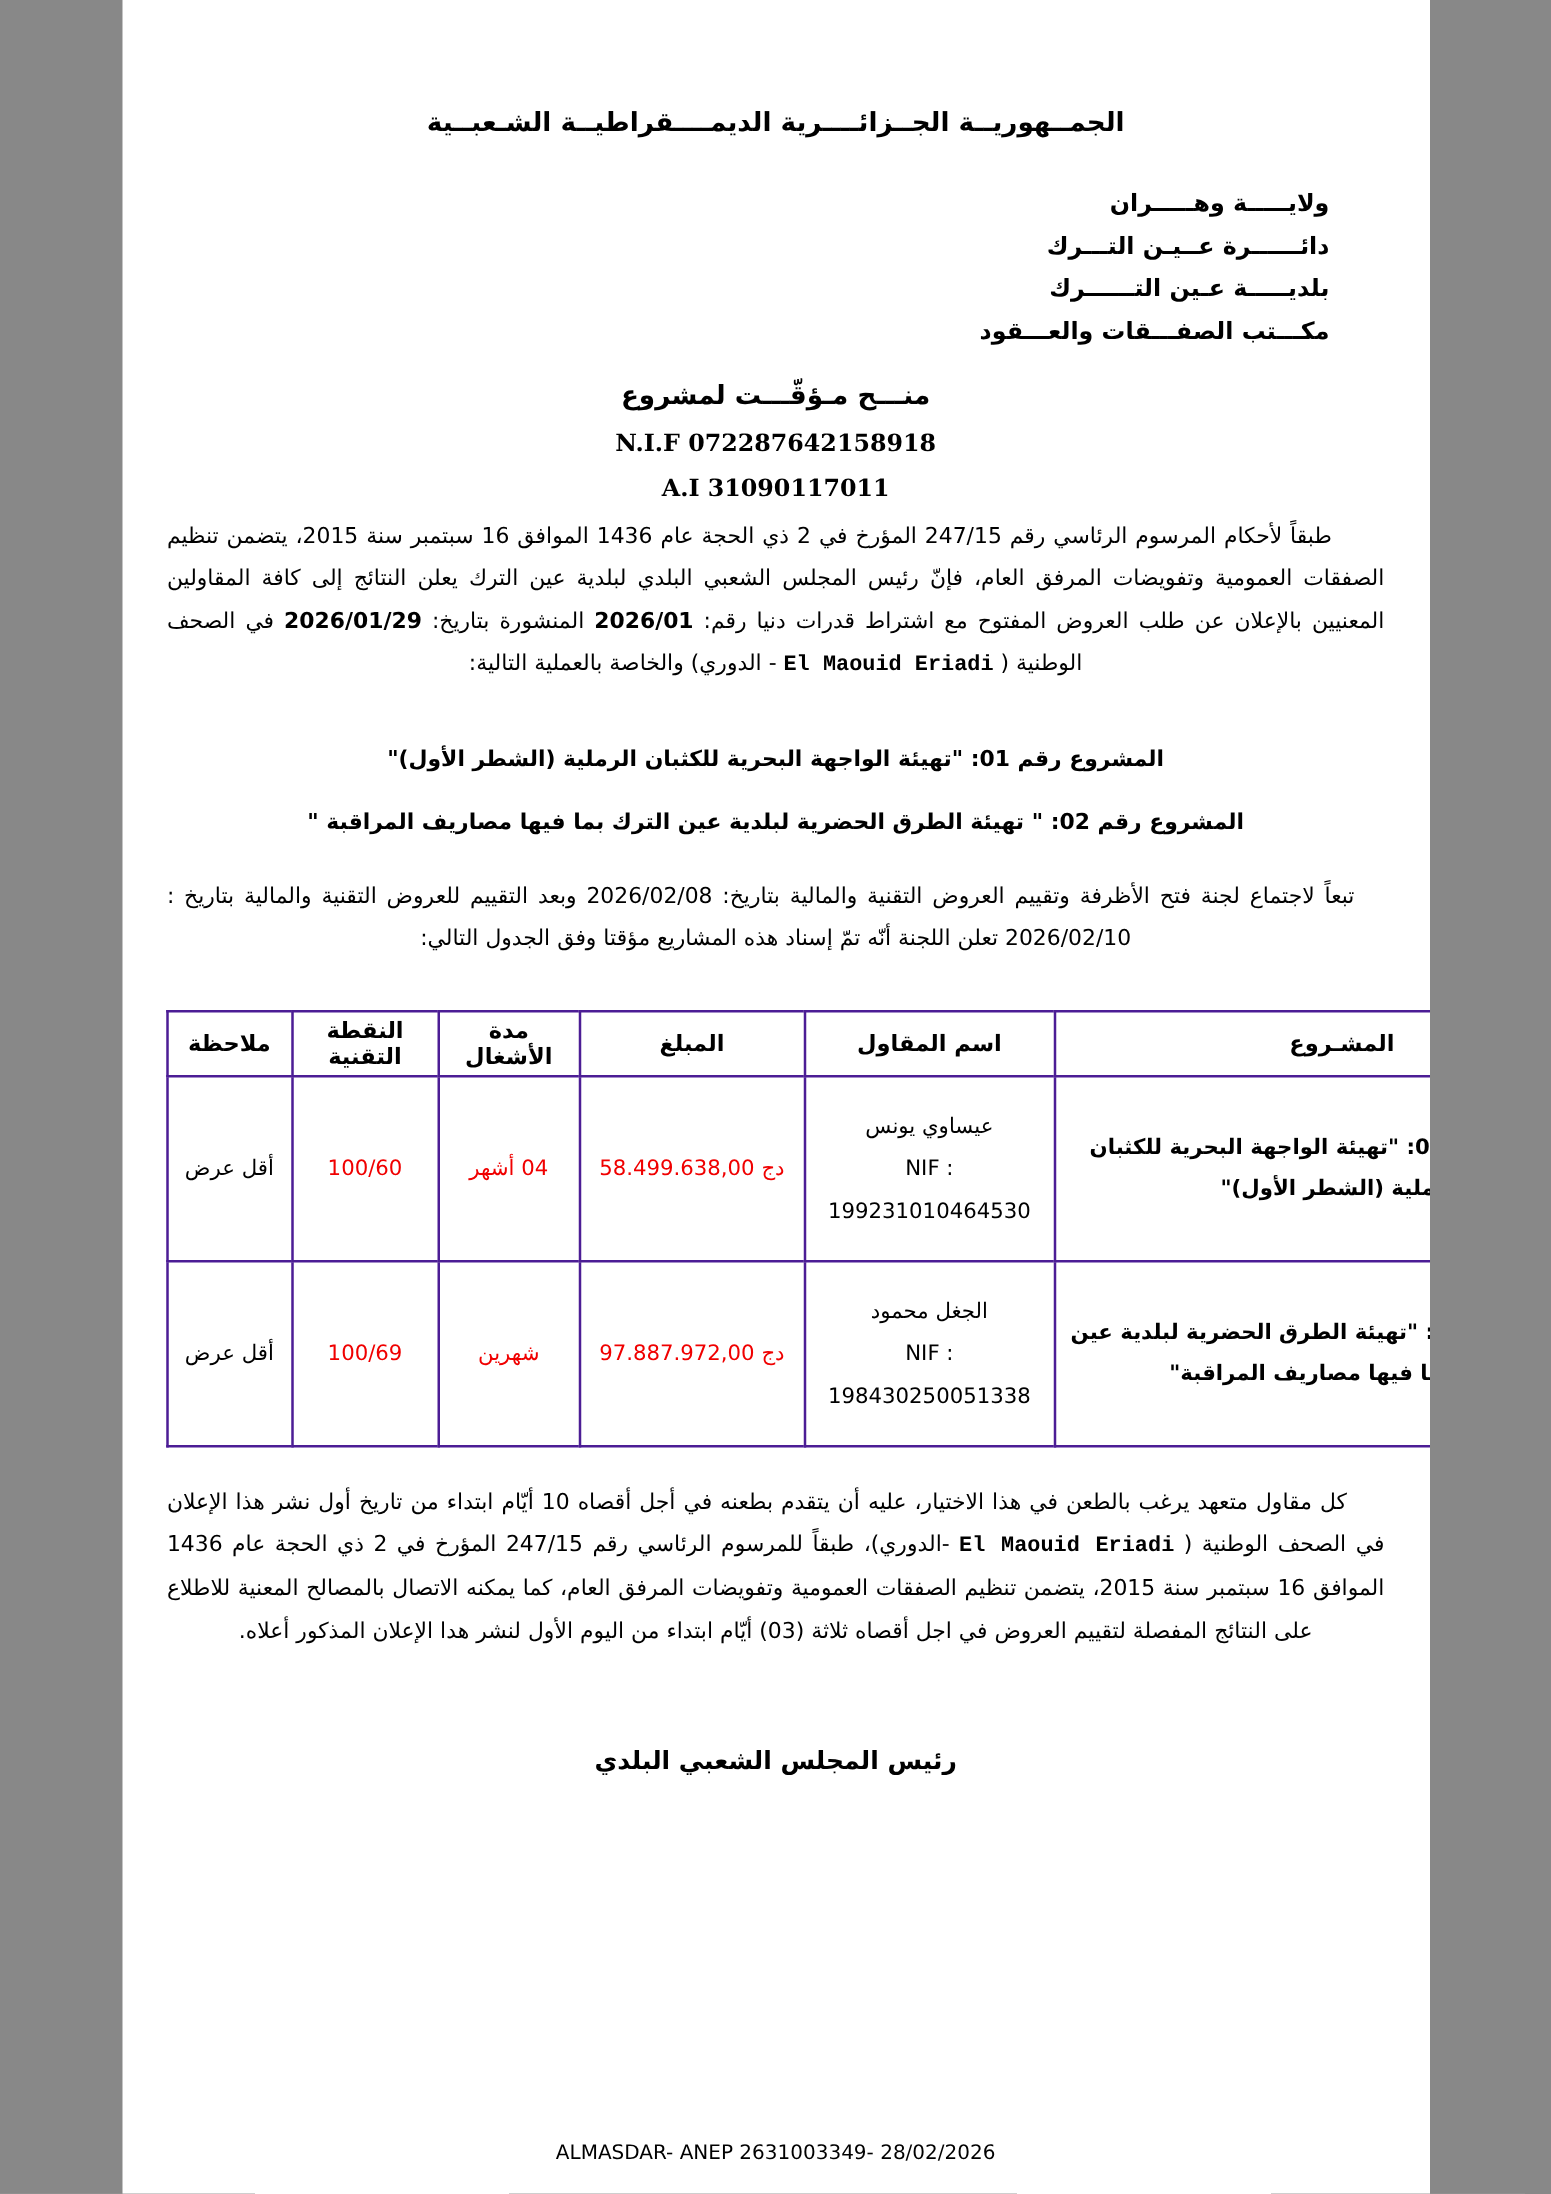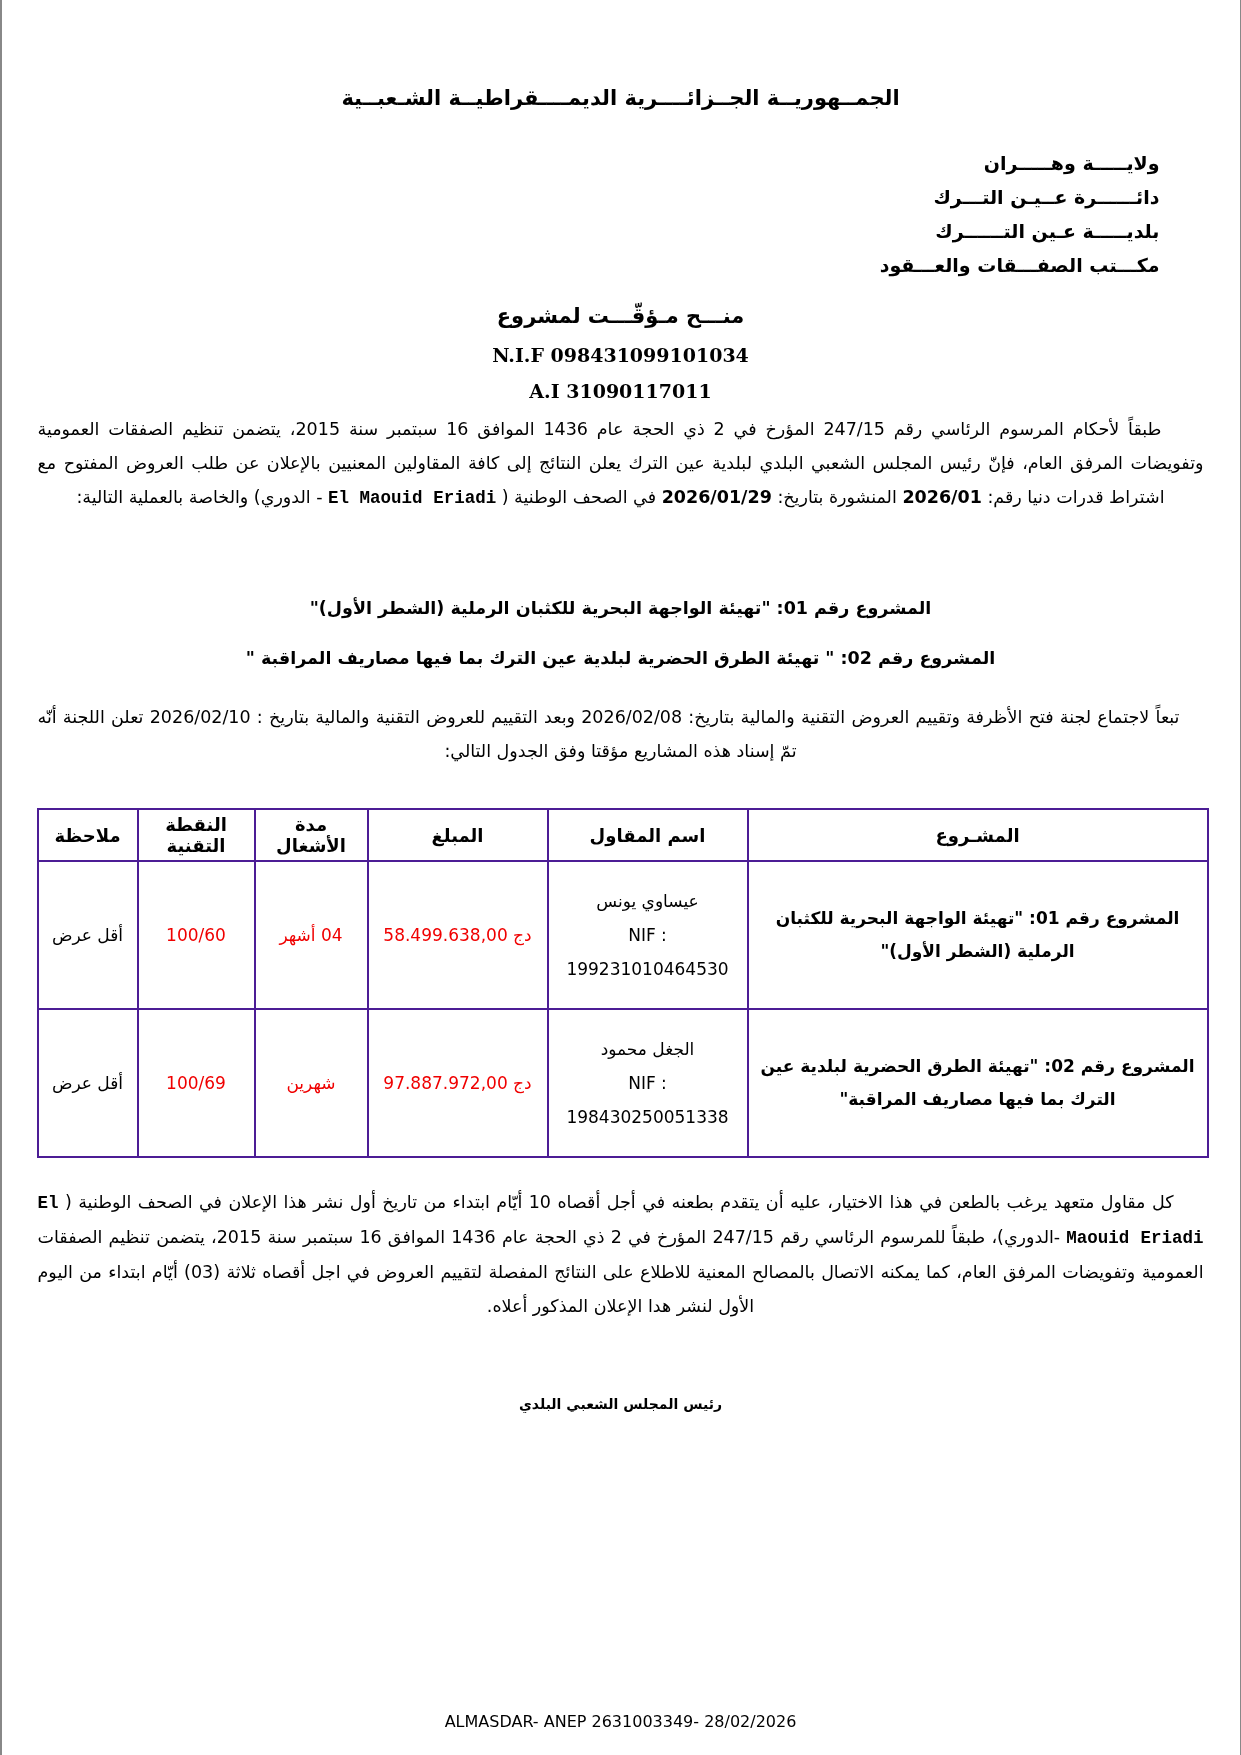--- a/index.html
+++ b/index.html
@@ -1,18 +1,18 @@
 <!DOCTYPE html>
 <html style="--highlight_red: #f00000; --text: #000000; --paper: #ffffff;"><head>
 <meta charset="utf-8">
 <style>
   html, body { margin:0; padding:0; background:#888; }
   .page {
     position: relative;
-    width: 1238px;
+    width: 1046px;
     height: 1755px;
     margin: 0 auto;
     background: #ffffff;
     font-family: "DejaVu Sans", sans-serif;
     color: #000;
     overflow: hidden;
   }
   .abs { position: absolute; }
 
   .republic {
@@ -92,21 +92,21 @@
   td.cell-contractor { line-height: 2.0; }
   .red { color: var(--highlight_red, #f00000); }
   td.cell-amount { font-size: 18px; }
   td.cell-duration, td.cell-score { font-size: 17.5px; }
   td.cell-note { font-size: 17px; }
 
   .signature {
     top: 1396px; left: 0; right: 0;
     text-align: center;
     font-weight: bold;
-    font-size: 14px;
+    font-size: 20px;
   }
   .footer {
     top: 1712px; left: 0; right: 0;
     text-align: center;
     font-size: 16px;
   }
 </style>
 </head>
 <body>
 
@@ -115,21 +115,21 @@
   <div class="abs republic" dir="rtl">الجمــهوريــة الجــزائــــرية الديمــــقراطيــة الشـعبــية</div>
 
   <div class="abs authority" dir="rtl">
     <div>ولايـــــة وهـــــران</div>
     <div>دائــــــرة عــيـن التـــرك</div>
     <div>بلديـــــة عـين التــــــرك</div>
     <div>مكـــتب الصفـــقات والعـــقود</div>
   </div>
 
   <div class="abs doc-title" dir="rtl">منـــح مـؤقّـــت لمشروع</div>
-  <div class="abs id-line id-nif" dir="ltr">N.I.F 098431099101034</div>
+  <div class="abs id-line id-nif" dir="ltr">N.I.F 072287642158918</div>
   <div class="abs id-line id-ai" dir="ltr">A.I 31090117011</div>
 
   <p class="abs para intro" dir="rtl"><span>طبقاً لأحكام المرسوم الرئاسي رقم 247/15 المؤرخ في 2 ذي الحجة عام 1436 الموافق 16 سبتمبر سنة 2015، يتضمن تنظيم الصفقات العمومية وتفويضات المرفق العام، فإنّ رئيس المجلس الشعبي البلدي لبلدية عين الترك يعلن النتائج إلى كافة المقاولين المعنيين بالإعلان عن طلب العروض المفتوح مع اشتراط قدرات دنيا رقم: </span><b>2026/01</b><span> المنشورة بتاريخ: </span><b>2026/01/29</b><span> في الصحف الوطنية ( </span><b class="latin">El Maouid Eriadi</b><span> - الدوري) والخاصة بالعملية التالية:</span></p>
 
   <div class="abs project-line proj1" dir="rtl">المشروع رقم 01: "تهيئة الواجهة البحرية للكثبان الرملية (الشطر الأول)"</div>
   <div class="abs project-line proj2" dir="rtl">المشروع رقم 02: " تهيئة الطرق الحضرية لبلدية عين الترك بما فيها  مصاريف المراقبة "</div>
 
   <p class="abs para committee" dir="rtl">تبعاً لاجتماع لجنة فتح الأظرفة وتقييم العروض التقنية والمالية بتاريخ: 2026/02/08 وبعد التقييم للعروض التقنية والمالية بتاريخ : 2026/02/10 تعلن اللجنة أنّه تمّ إسناد هذه المشاريع مؤقتا وفق الجدول التالي:</p>
 
   <table class="results" dir="rtl">

